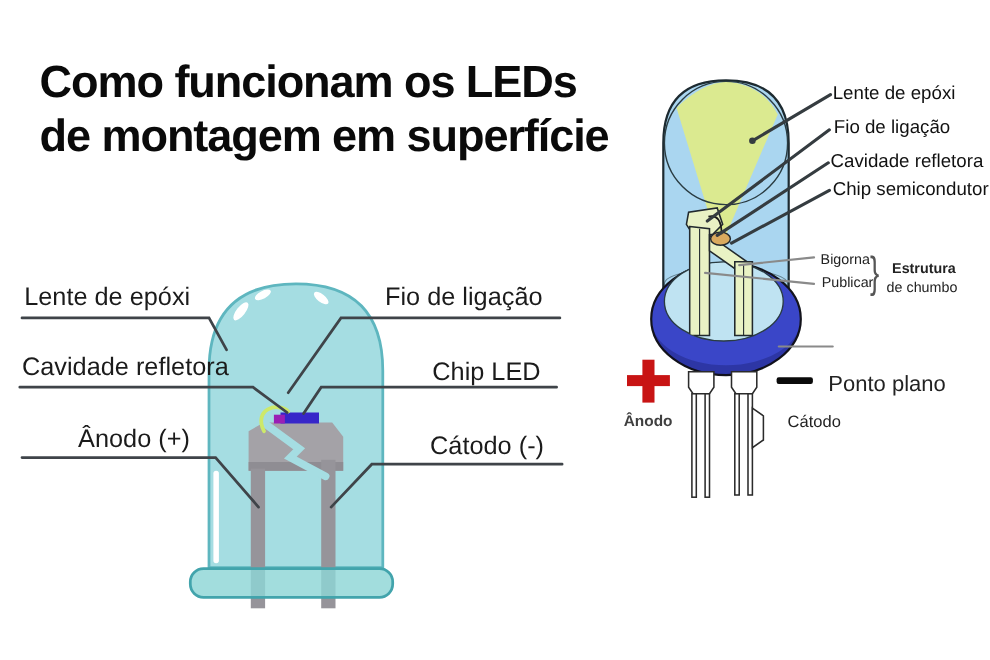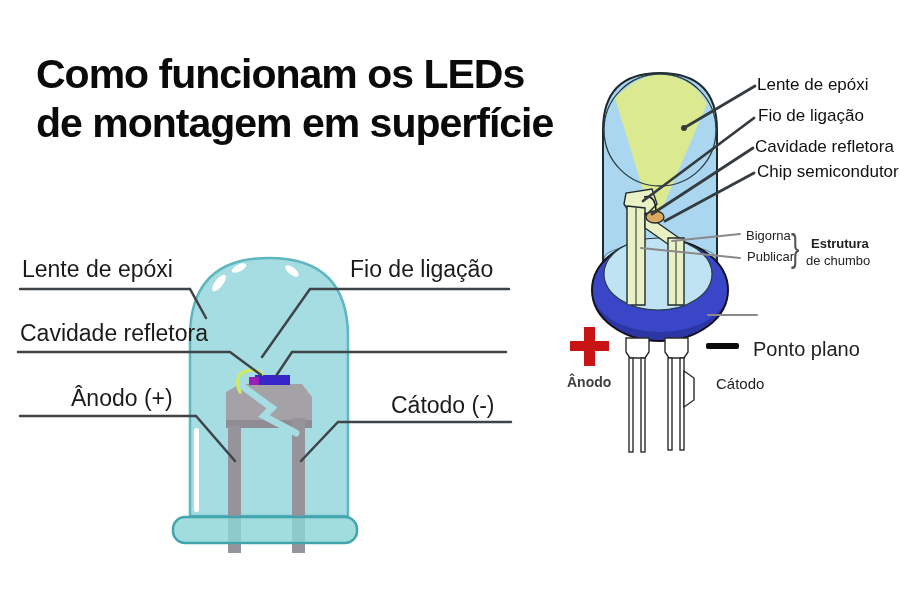--- a/index.html
+++ b/index.html
@@ -123,20 +123,21 @@
   </svg>
 
   <div class="abs title" style="left:36px;top:50px;">
     <div>Como funcionam os LEDs</div>
     <div>de montagem em superfície</div>
   </div>
 
   <div class="abs lbl-l" style="left:22px;top:256px;">Lente de epóxi</div>
   <div class="abs lbl-l" style="left:350px;top:256px;">Fio de ligação</div>
   <div class="abs lbl-l" style="left:20px;top:320px;">Cavidade refletora</div>
+  <div class="abs lbl-l" style="left:393px;top:324px;">Chip LED</div>
   <div class="abs lbl-l" style="left:25px;top:385px;margin-left:46px;">Ânodo (+)</div>
   <div class="abs lbl-l" style="left:391px;top:392px;text-align:center;">Cátodo (-)</div>
 
   <div class="abs lbl-r" style="left:757px;top:75px;">Lente de epóxi</div>
   <div class="abs lbl-r" style="left:758px;top:106px;">Fio de ligação</div>
   <div class="abs lbl-r" style="left:755px;top:137px;">Cavidade refletora</div>
   <div class="abs lbl-r" style="left:757px;top:162px;">Chip semicondutor</div>
 
   <div class="abs lbl-s" style="left:746px;top:228px;">Bigorna</div>
   <div class="abs lbl-s" style="left:747px;top:249px;">Publicar</div>

